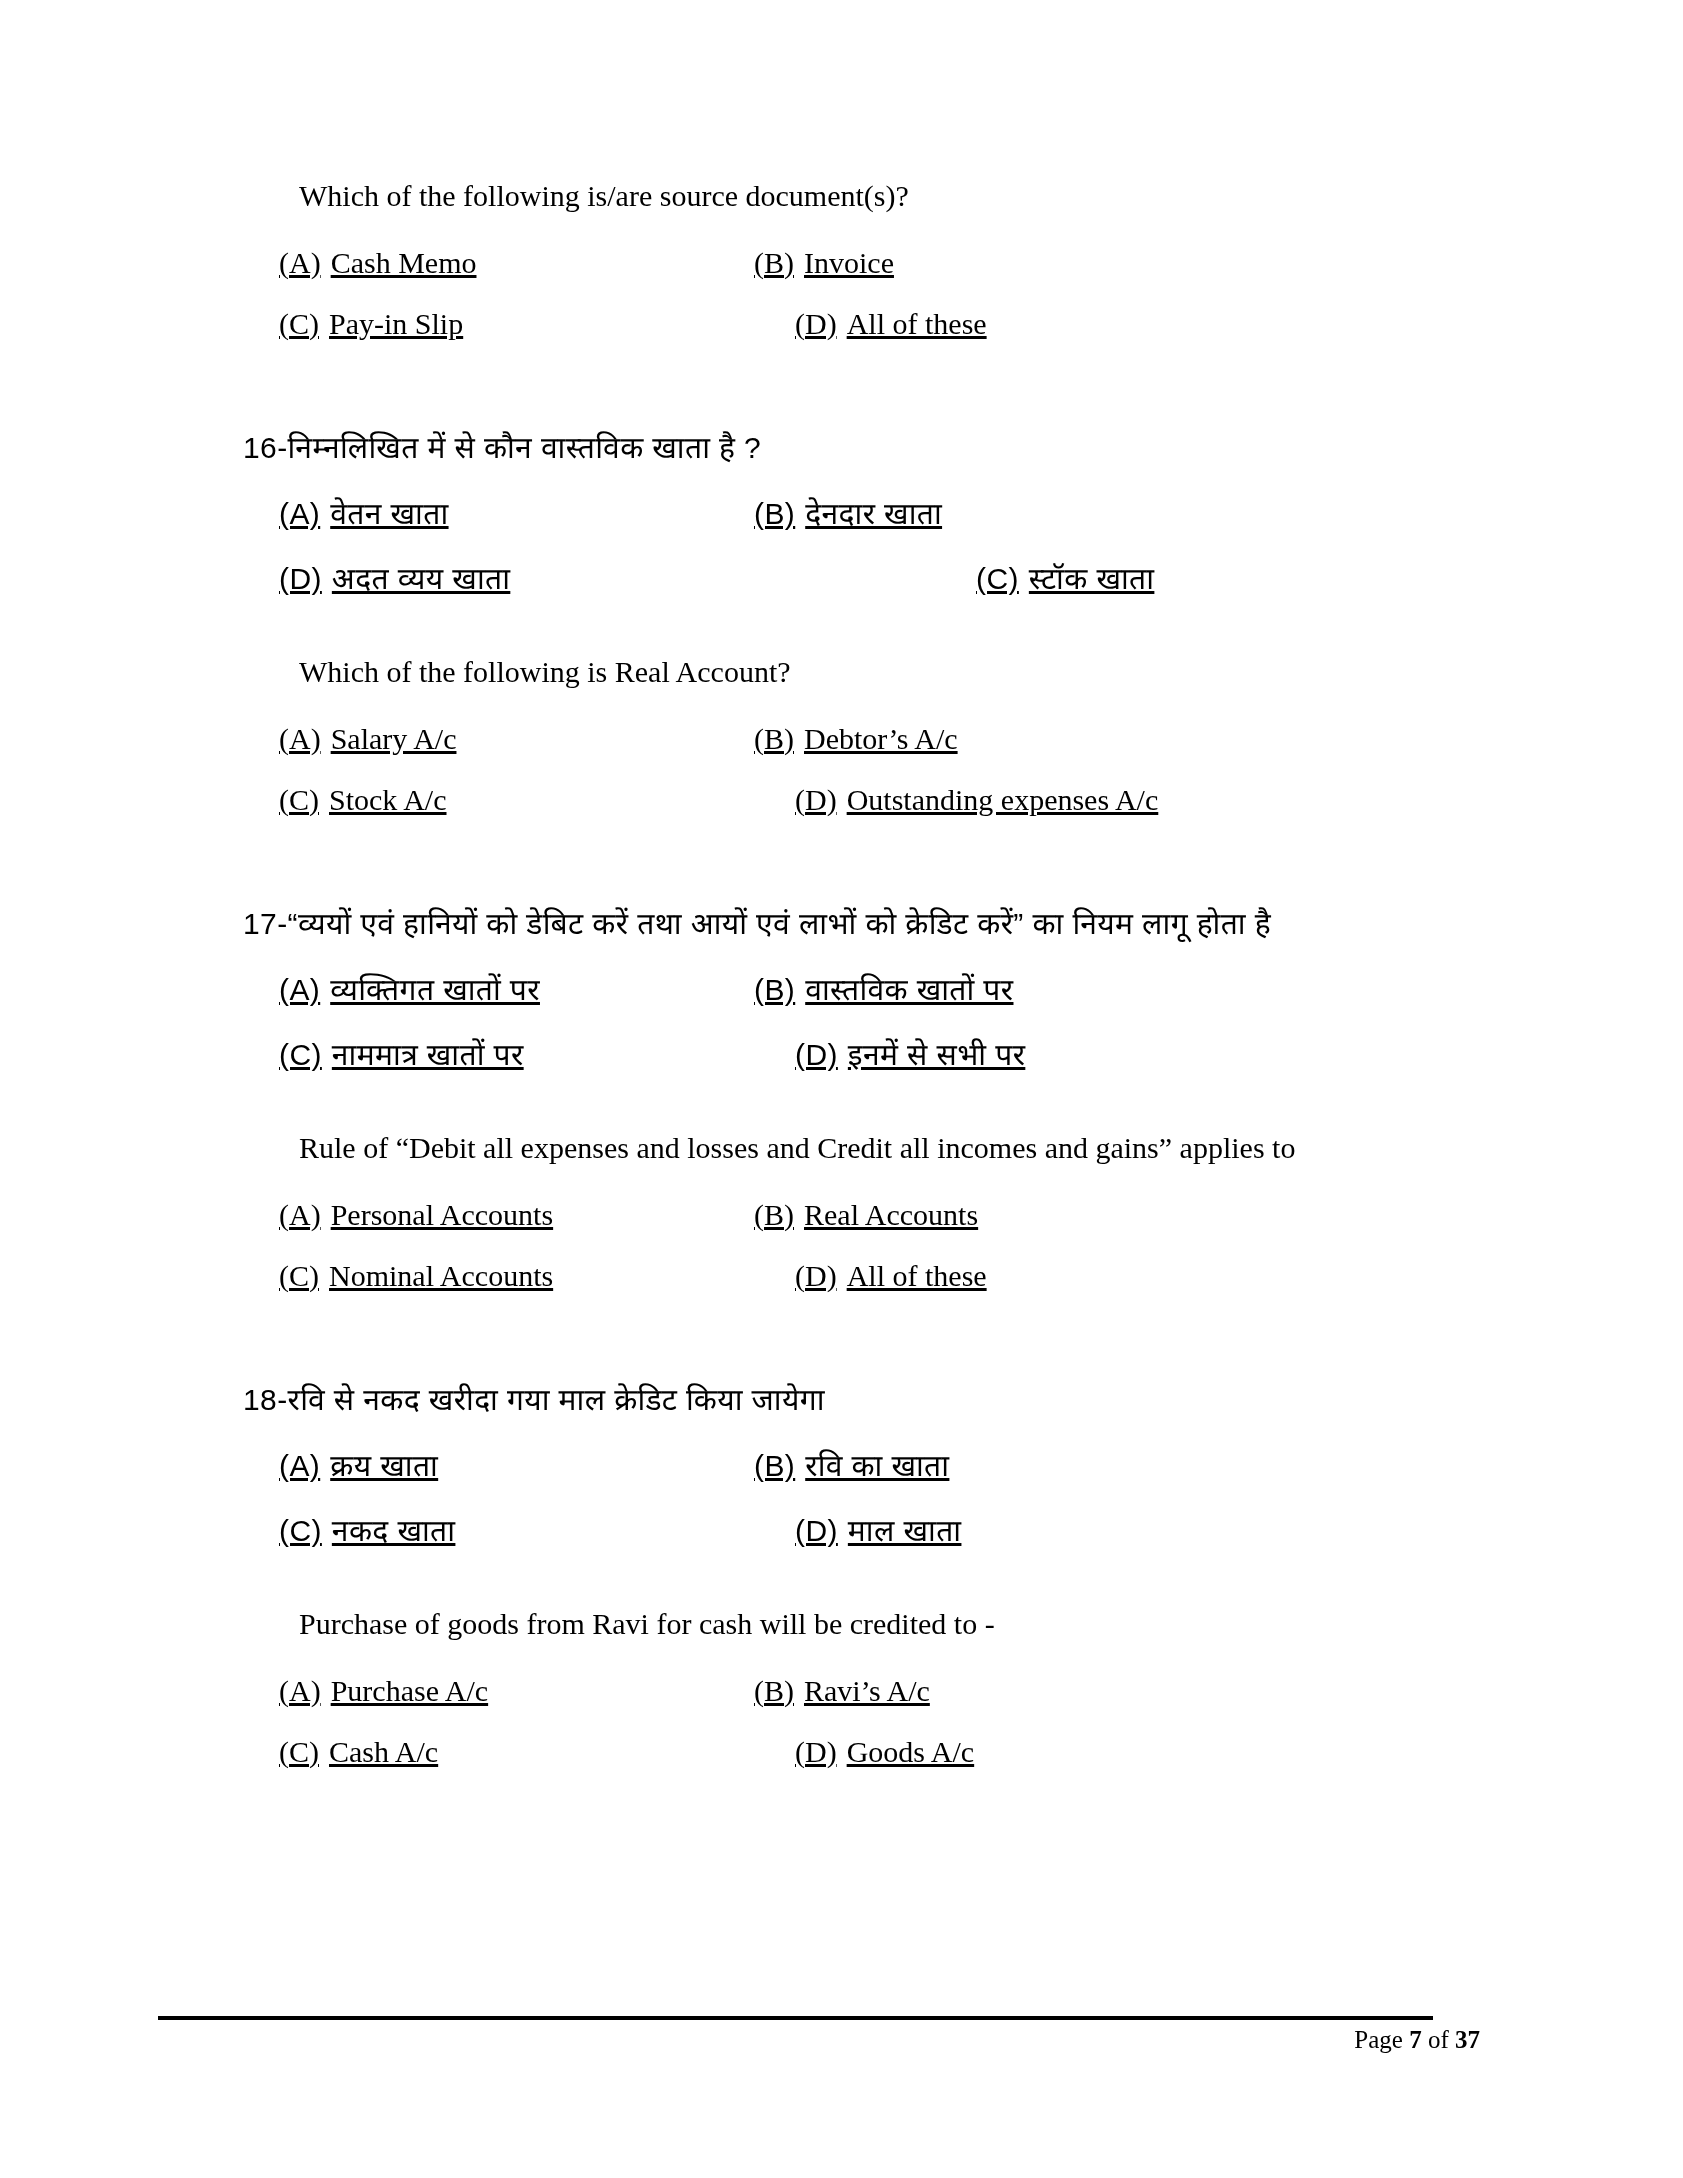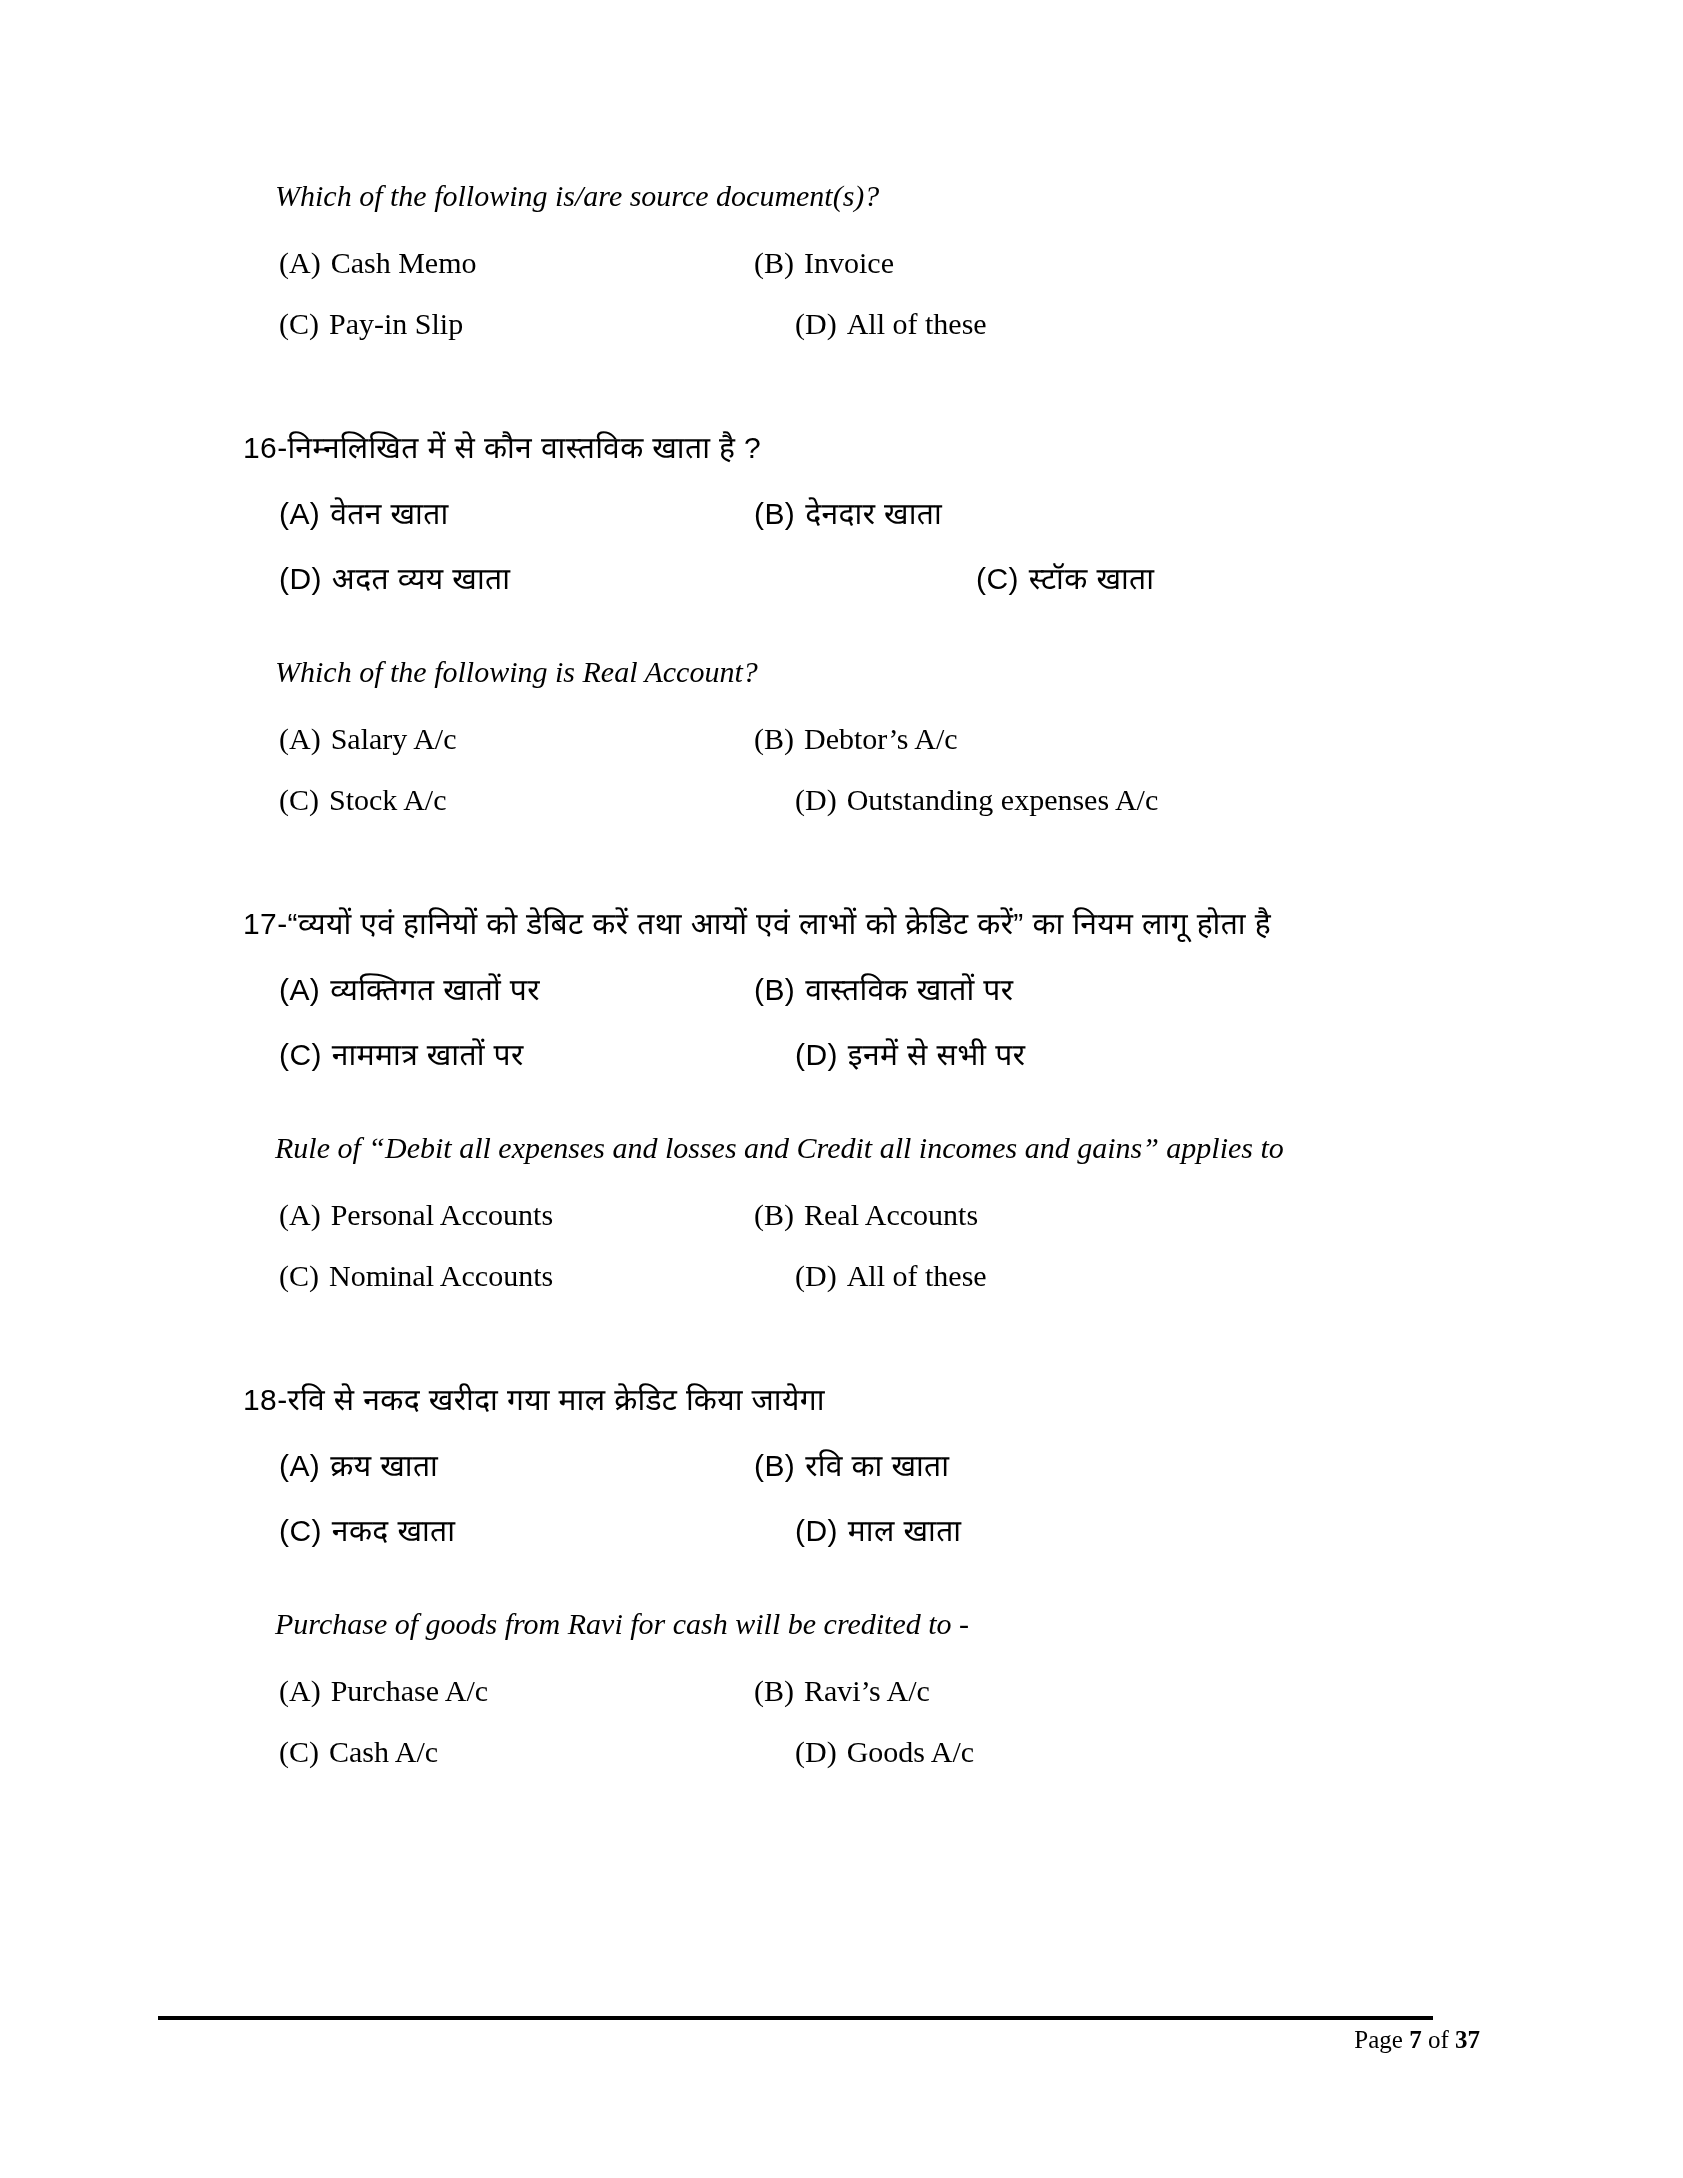--- a/index.html
+++ b/index.html
@@ -37,37 +37,37 @@
     font-size: 30px;
     line-height: 1.35;
     margin: 0 0 26px 0;
     white-space: pre-wrap;
   }
   .stem.num {
     margin-left: 0px;
     text-indent: 0;
   }
   .stem.sub {
-    margin-left: 32px;
-    font-style: italic;
+    margin-left: 56px;
   }
   .stem.hi {
     font-family: "Liberation Sans", "DejaVu Sans", sans-serif;
     font-size: 30px;
     letter-spacing: 0.4px;
   }
   .stem.hi.hang {
     padding-left: 42px;
     text-indent: -42px;
   }
 
   .opts {
     margin: 0 0 0 36px;
     padding: 0;
     list-style: none;
+    text-decoration: underline;
   }
   .optrow {
     display: flex;
     margin-bottom: 22px;
   }
   .optrow:last-child { margin-bottom: 0; gap: 41px; }
   .opt {
     font-size: 30px;
     line-height: 1.3;
   }

